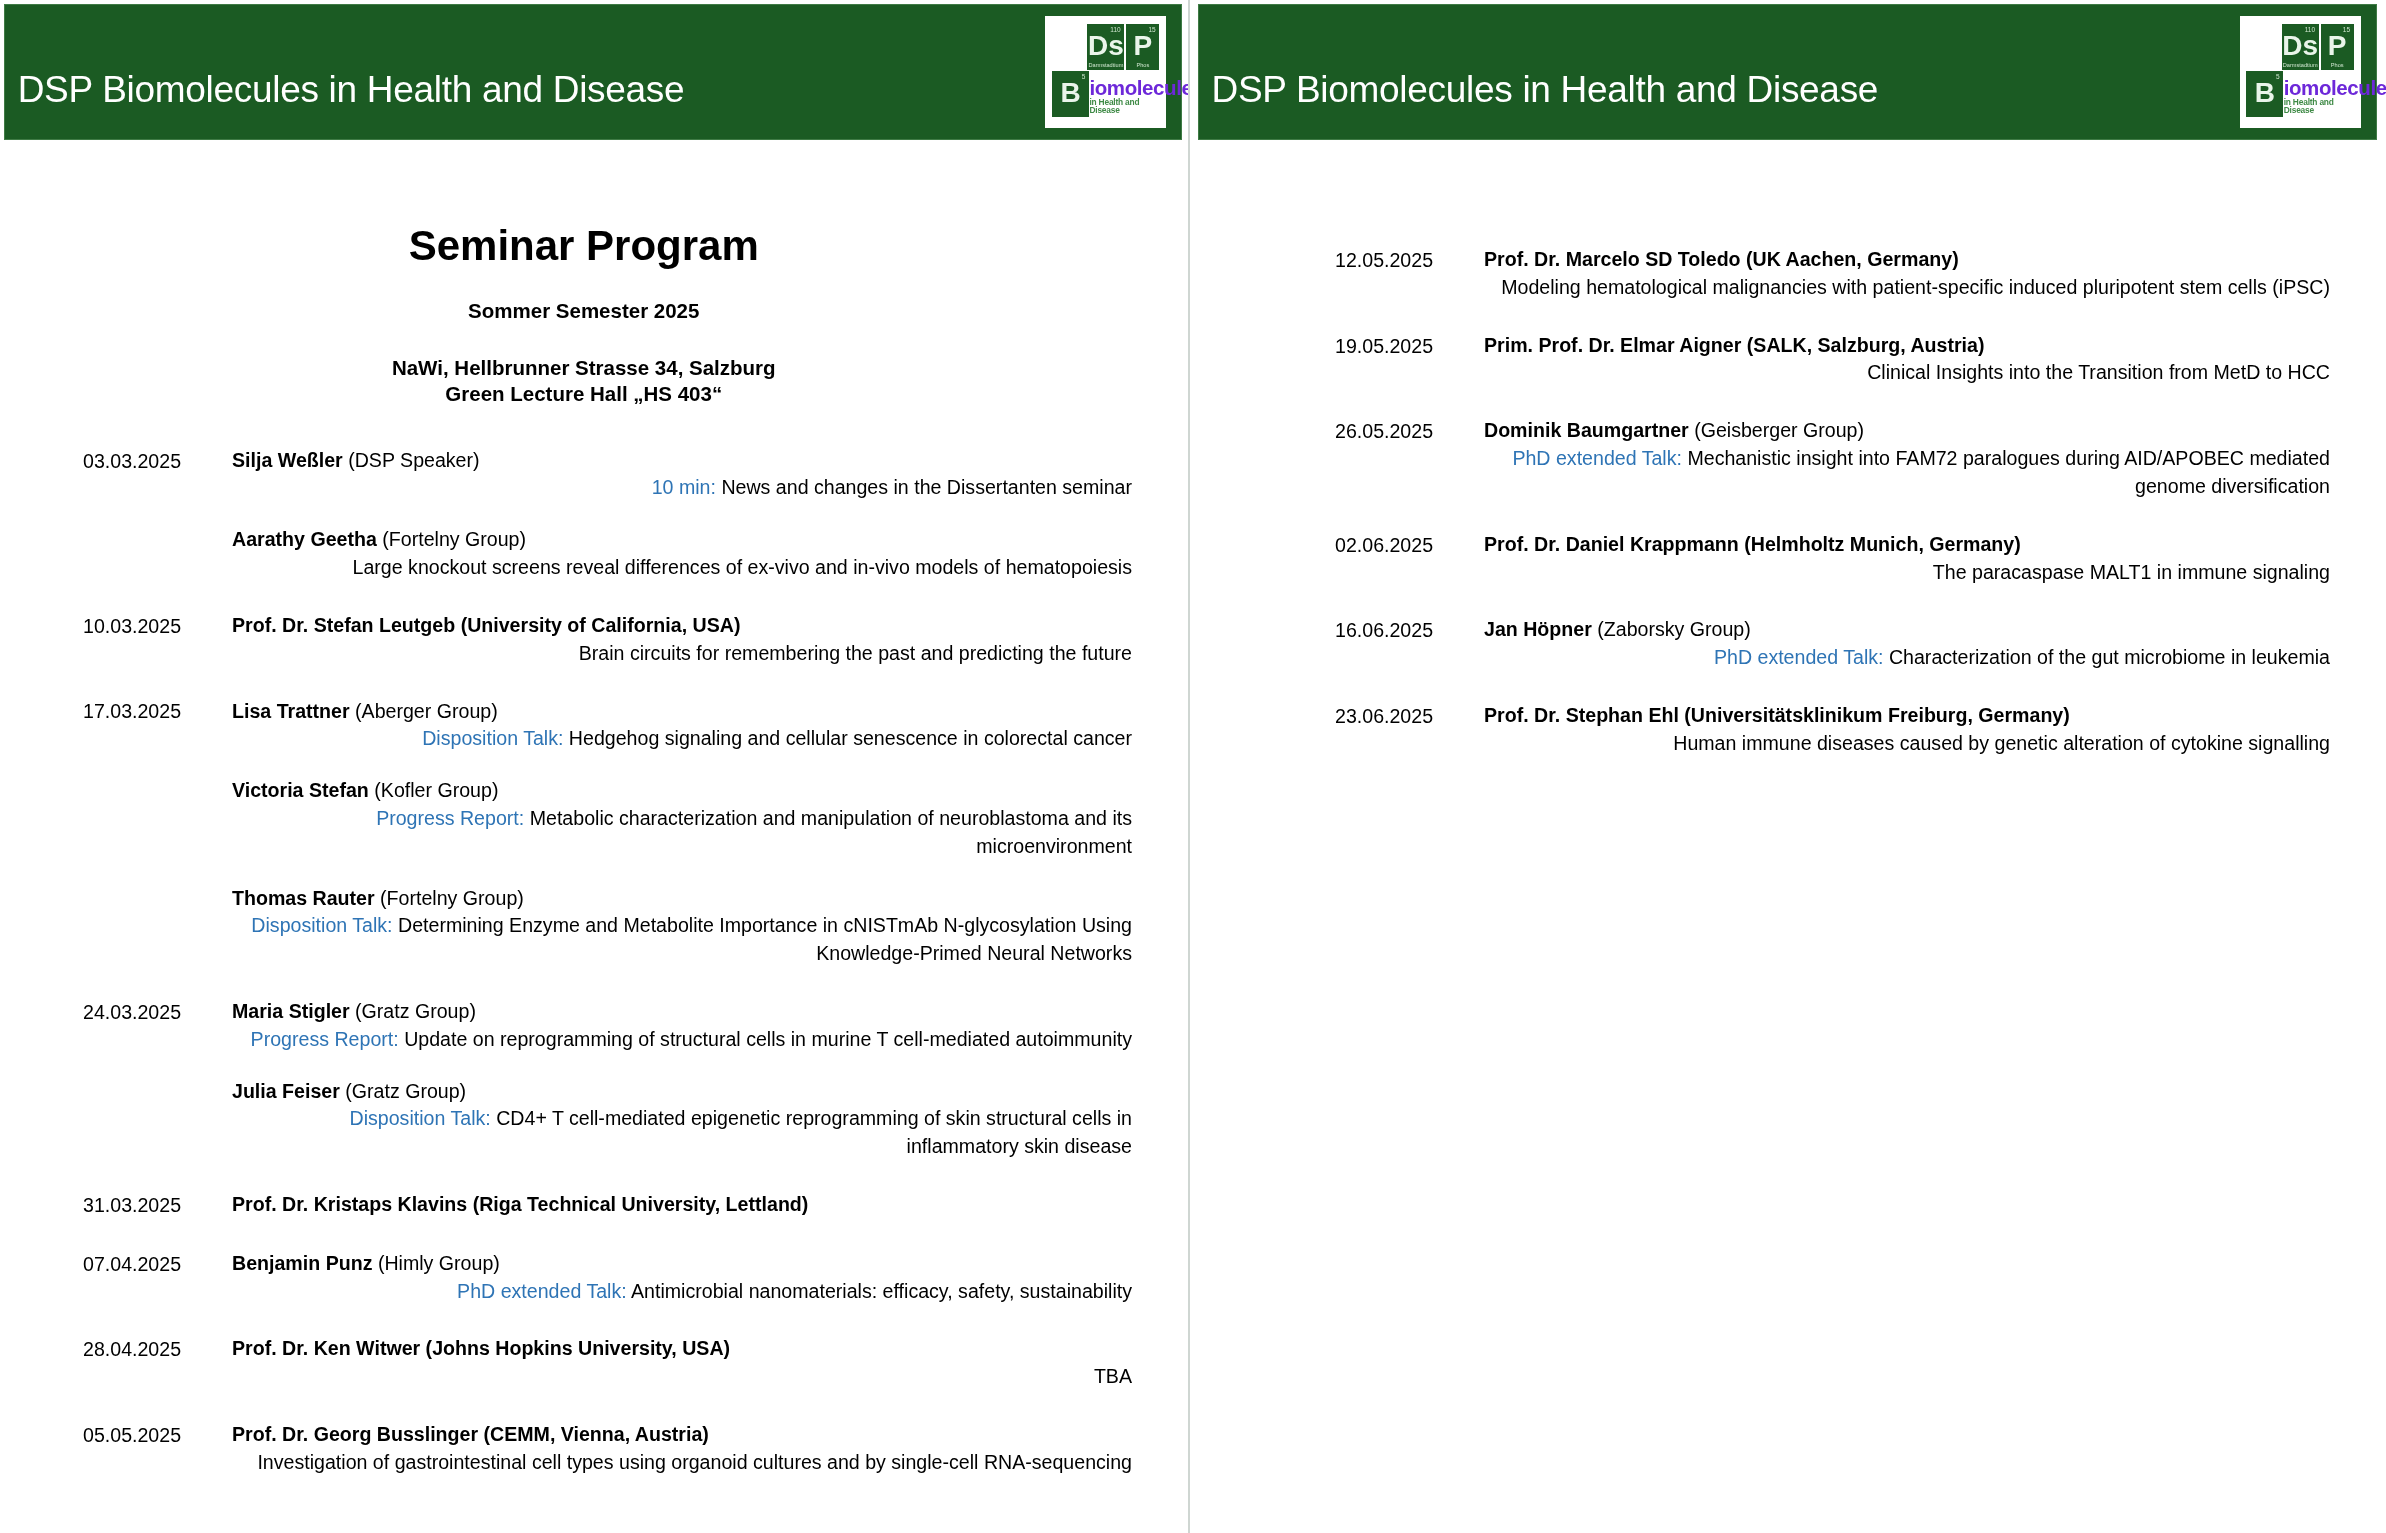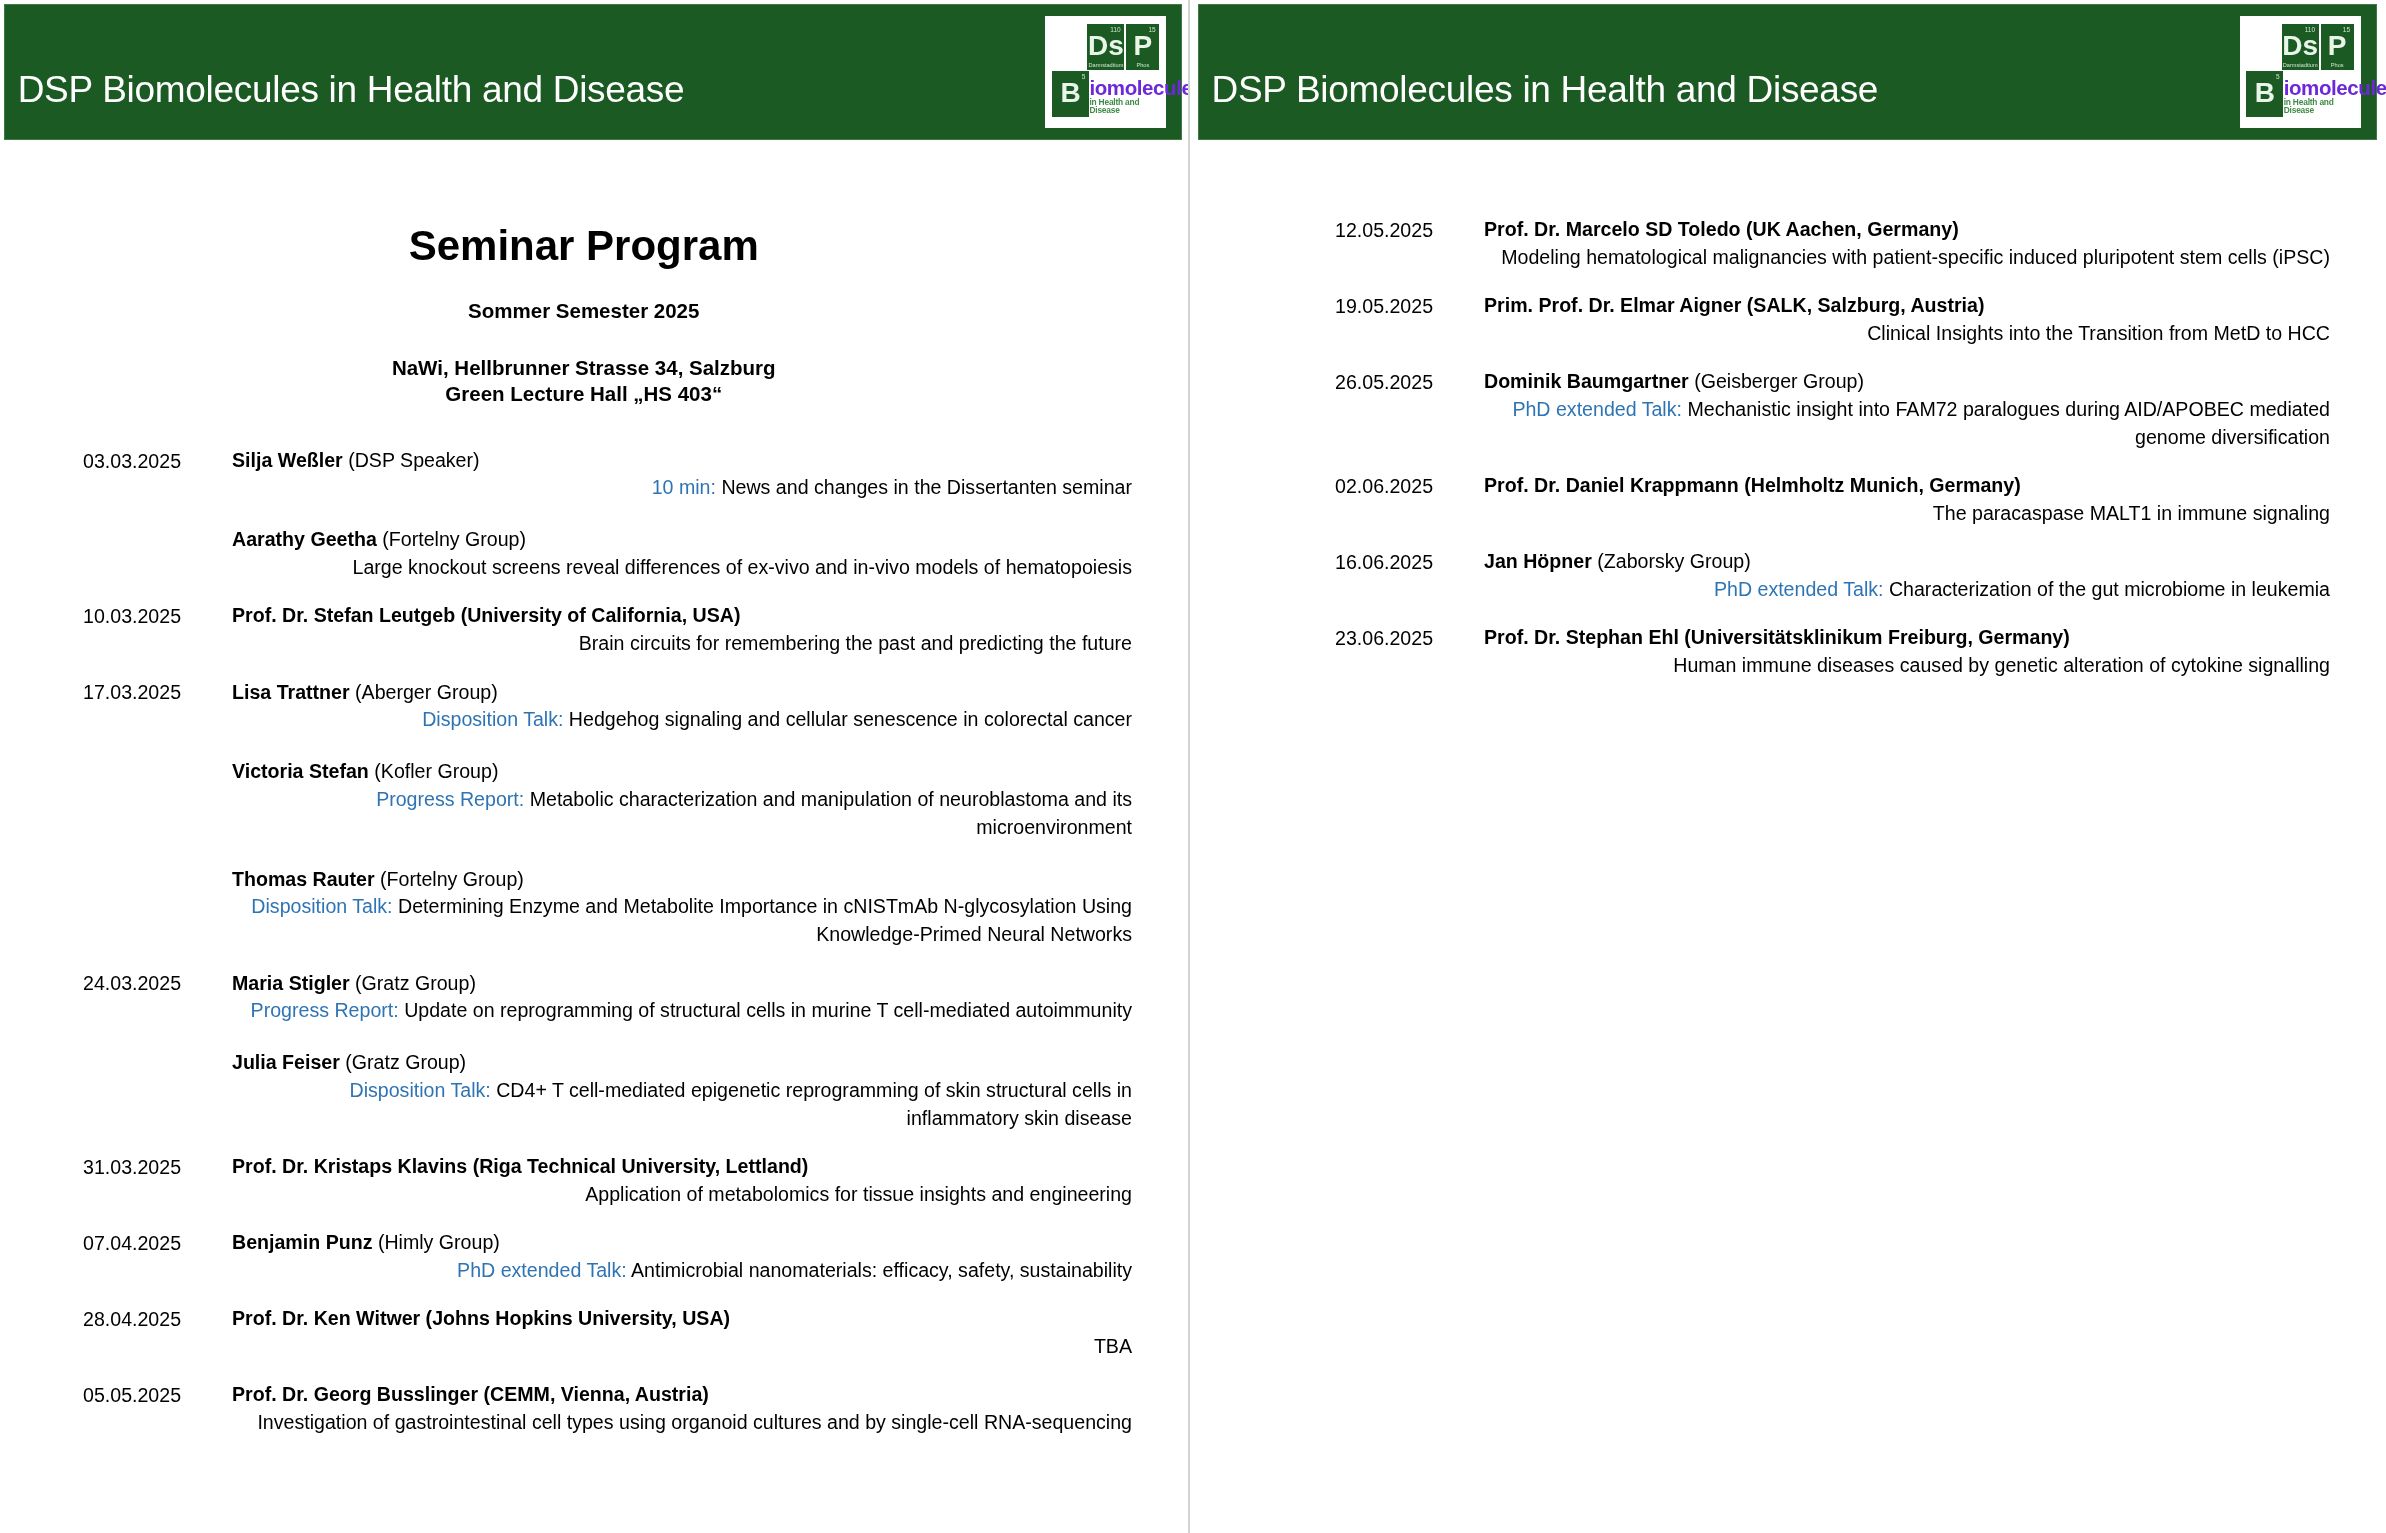--- a/index.html
+++ b/index.html
@@ -191,20 +191,21 @@
     margin-top: 0;
     padding-top: 76px;
     padding-left: 1344px;
     padding-right: 0;
   }
 
   .entry {
     display: flex;
     align-items: flex-start;
     margin-bottom: 20.5px;
+    margin-top: 30px;
   }
   .entry-date {
     flex: 0 0 auto;
     width: 149px;
     font-size: 19.6px;
     color: #000000;
     line-height: 1.42;
     padding-top: 0.9px;
     white-space: nowrap;
   }
@@ -330,21 +331,20 @@
                   <div class="speaker"><span class="nm">Julia Feiser</span><span class="aff"> (Gratz Group)</span></div>
                   <div class="talk-line"><span class="talk-kind">Disposition Talk:</span><span> CD4+ T cell-mediated epigenetic reprogramming of skin structural cells in inflammatory skin disease</span></div>
                 </div>
               </div>
             </div>
             <div class="entry">
               <div class="entry-date">31.03.2025</div>
               <div class="entry-body">
                 <div class="talk">
                   <div class="speaker all-bold"><span class="nm">Prof. Dr. Kristaps Klavins</span><span class="aff"> (Riga Technical University, Lettland)</span></div>
-                  <div class="talk-line"><span>Application of metabolomics for tissue insights and engineering</span></div>
                 </div>
               </div>
             </div>
             <div class="entry">
               <div class="entry-date">07.04.2025</div>
               <div class="entry-body">
                 <div class="talk">
                   <div class="speaker"><span class="nm">Benjamin Punz</span><span class="aff"> (Himly Group)</span></div>
                   <div class="talk-line"><span class="talk-kind">PhD extended Talk:</span><span> Antimicrobial nanomaterials: efficacy, safety, sustainability</span></div>
                 </div>

